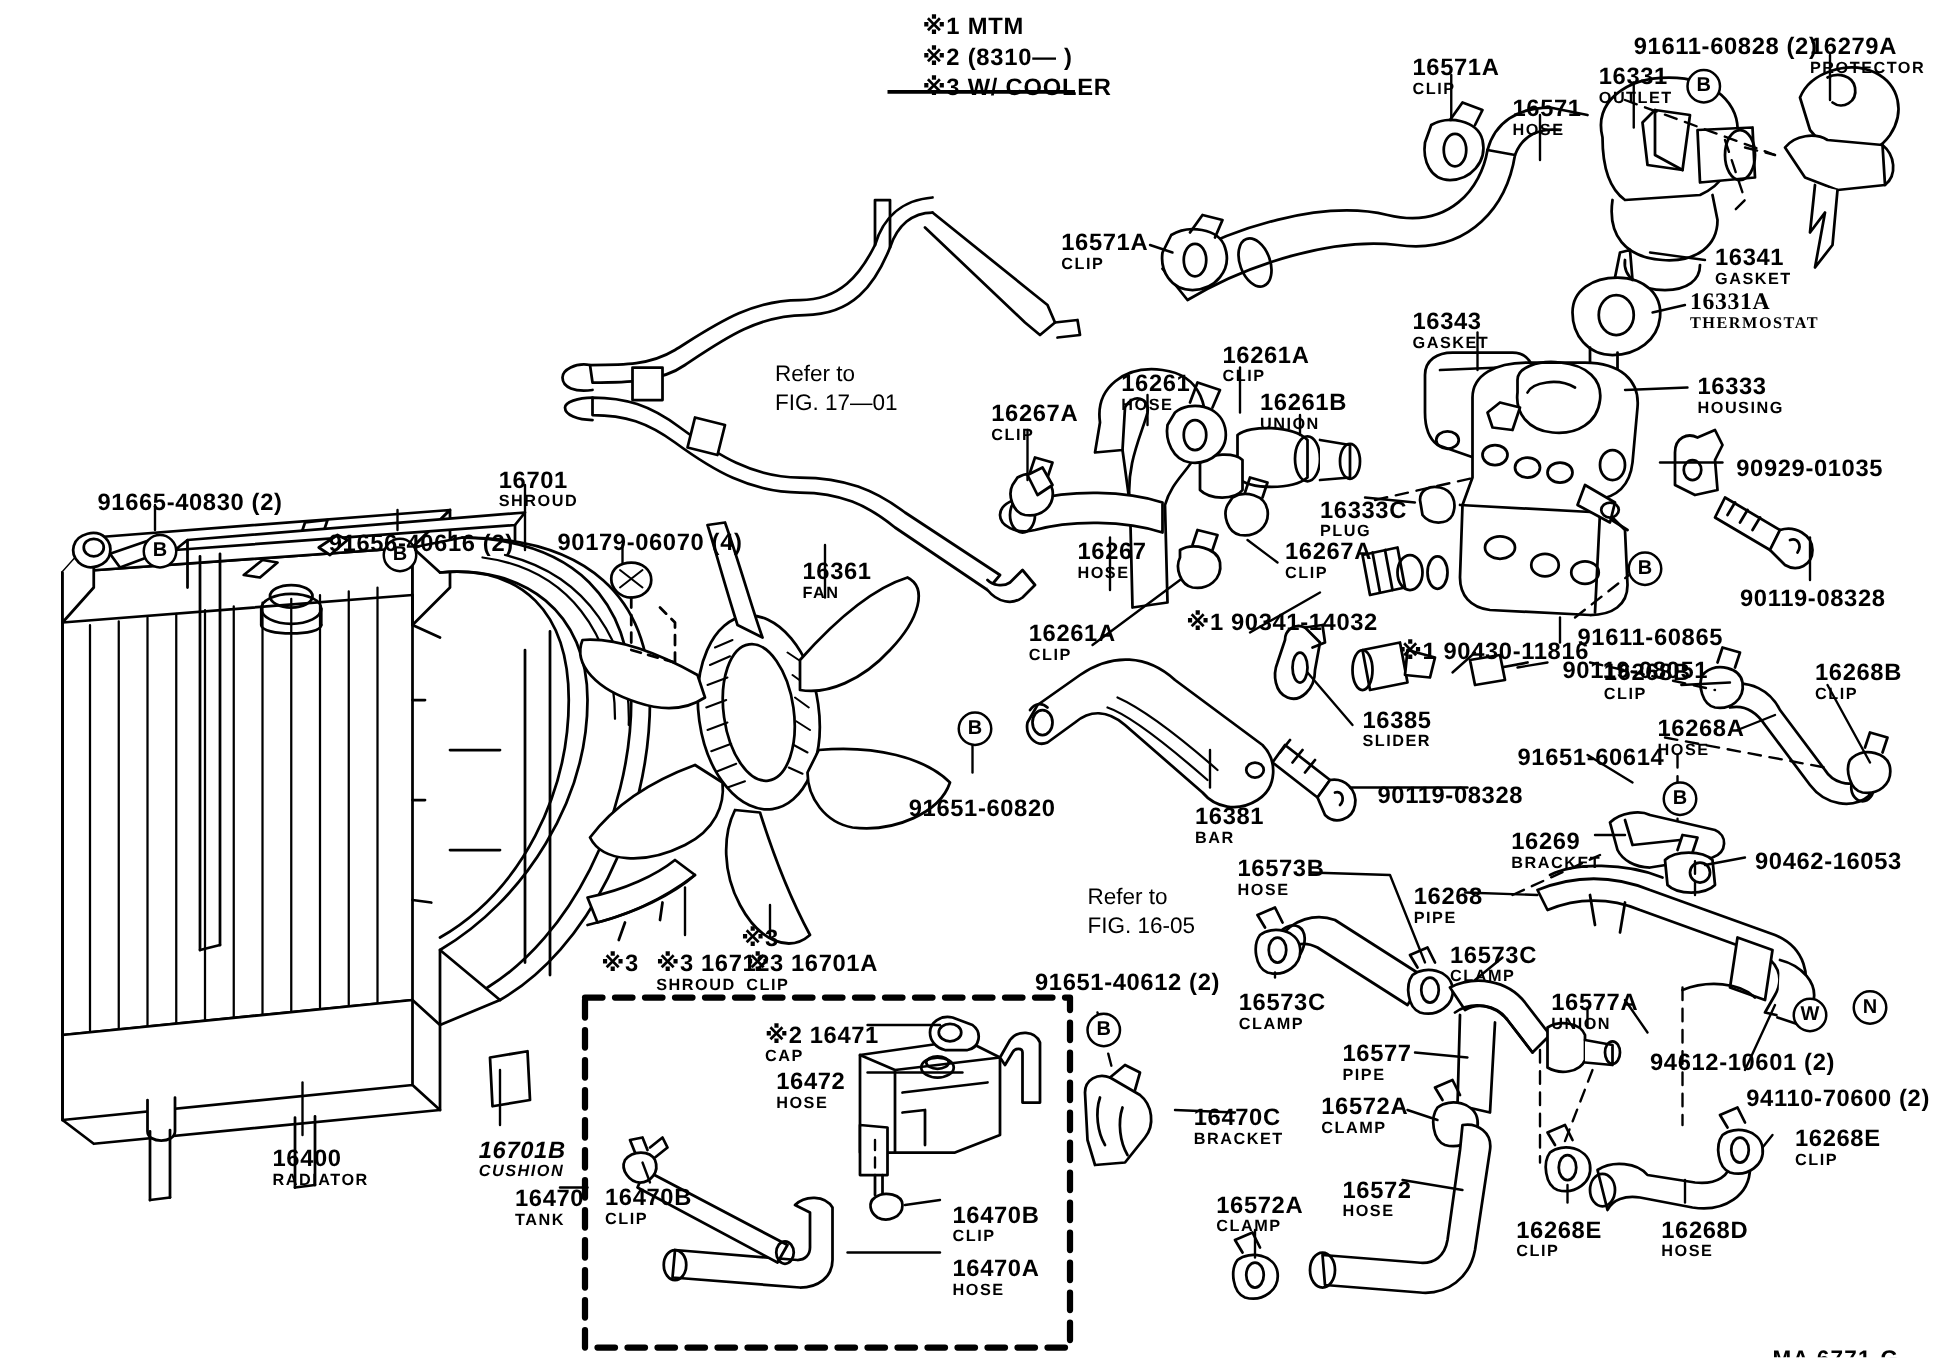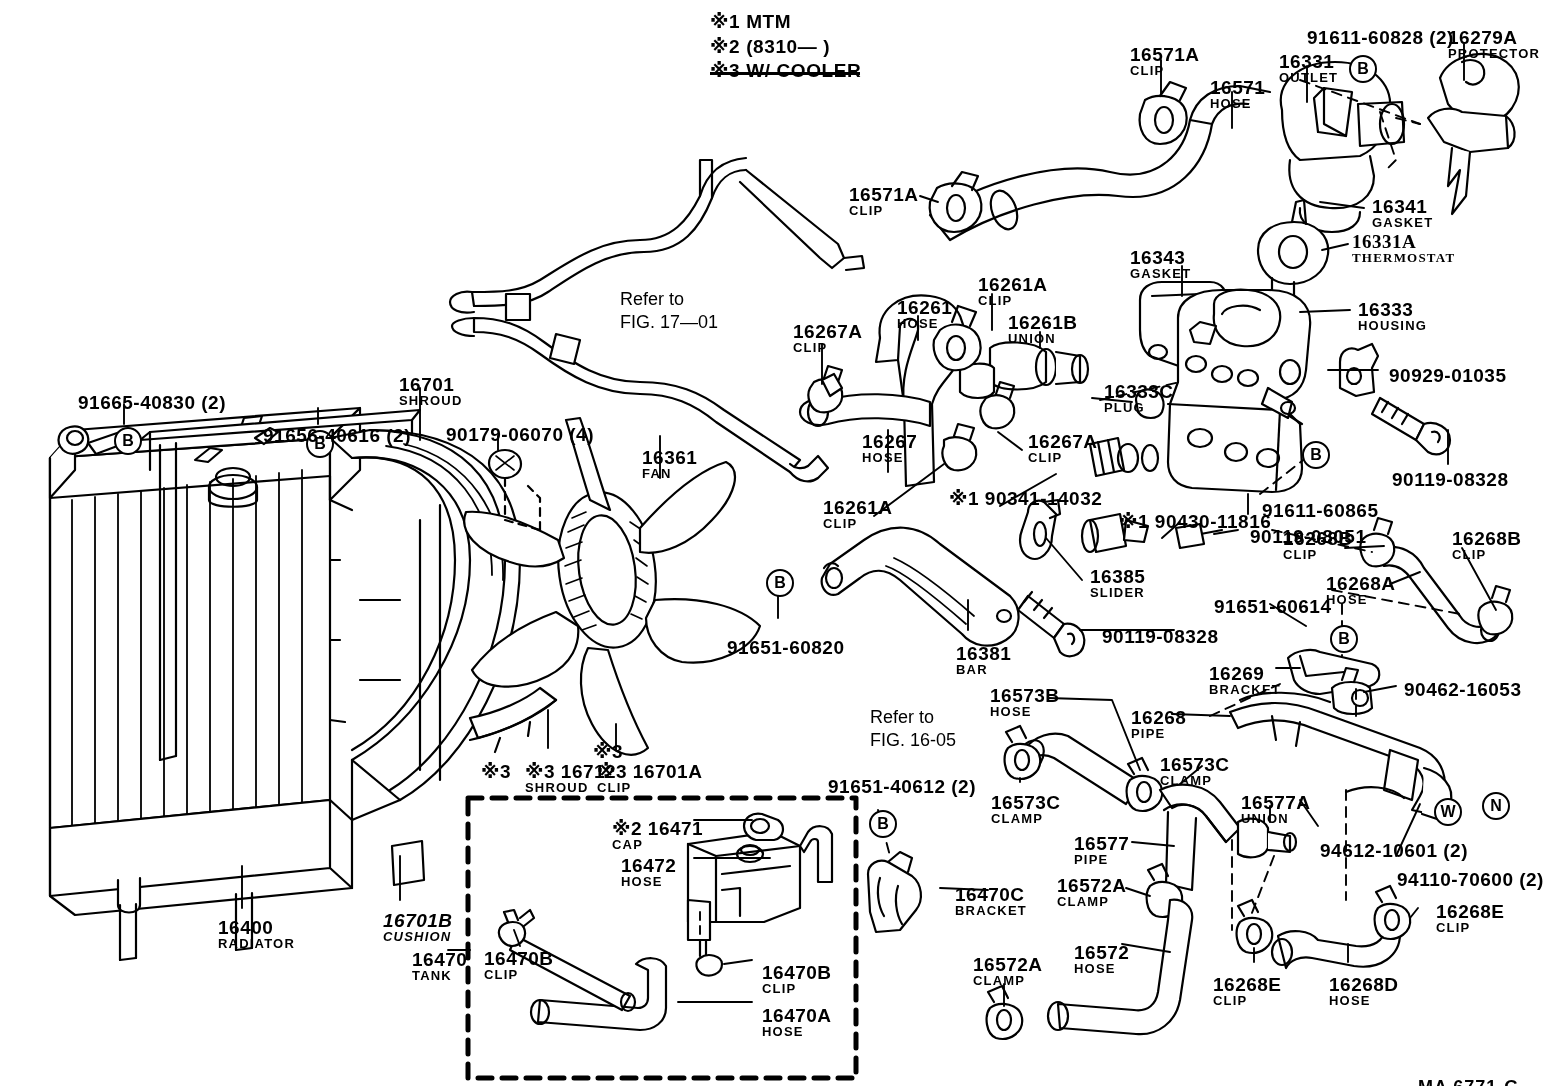--- a/index.html
+++ b/index.html
@@ -2,21 +2,21 @@
 <html><head>
 <meta charset="utf-8">
 <style>
   html,body{margin:0;padding:0;background:#ffffff;}
   #page{position:relative;width:1568px;height:1086px;background:#ffffff;
         font-family:"Liberation Sans","DejaVu Sans",sans-serif;color:#000;overflow:hidden;}
   svg{position:absolute;left:0;top:0;width:1568px;height:1086px;}
   .lbl{position:absolute;white-space:nowrap;line-height:1.0;}
   .pn{font-size:19px;font-weight:bold;letter-spacing:.5px;}
   .nm{font-size:13px;font-weight:bold;letter-spacing:1.2px;}
-  .leg{position:absolute;font-size:19px;font-weight:bold;letter-spacing:.6px;line-height:1.30;}
+  .leg{position:absolute;font-size:19px;font-weight:bold;letter-spacing:.6px;line-height:1.30;margin-left:28px;}
   .refer{position:absolute;font-size:18px;line-height:1.25;}
   .code{position:absolute;font-size:18px;font-weight:bold;letter-spacing:1px;margin-top:25px;}
   .star{font-weight:bold;}
   .cir{position:absolute;border:2.4px solid #000;border-radius:50%;
        width:24px;height:24px;font-size:16px;font-weight:bold;
        display:flex;align-items:center;justify-content:center;background:#fff;}
   .legbar{position:absolute;background:#000;height:3px;}
 </style>
 </head>
 <body>
@@ -631,21 +631,21 @@
         <div class="nm">HOSE</div>
       </div>
       <div class="lbl" style="left: 1028px; top: 432px;">
         <div class="pn">16267A</div>
         <div class="nm">CLIP</div>
       </div>
       <div class="lbl" style="left: 823px; top: 498px;">
         <div class="pn">16261A</div>
         <div class="nm">CLIP</div>
       </div>
-      <div class="lbl" style="left: 1056px; top: 382px; margin-left: 48px;">
+      <div class="lbl" style="left: 1056px; top: 399px;">
         <div class="pn">16333C</div>
         <div class="nm">PLUG</div>
       </div>
       <div class="lbl" style="left: 1389px; top: 366px;">
         <div class="pn">90929-01035</div>
       </div>
       <div class="lbl" style="left: 1392px; top: 470px;">
         <div class="pn">90119-08328</div>
       </div>
       <div class="lbl" style="left: 1262px; top: 501px;">

